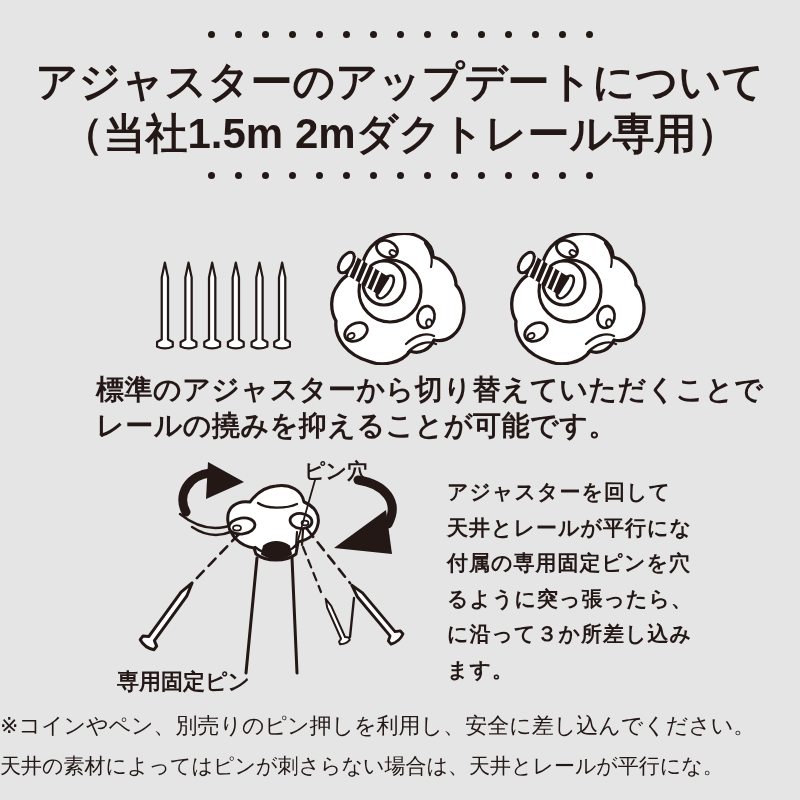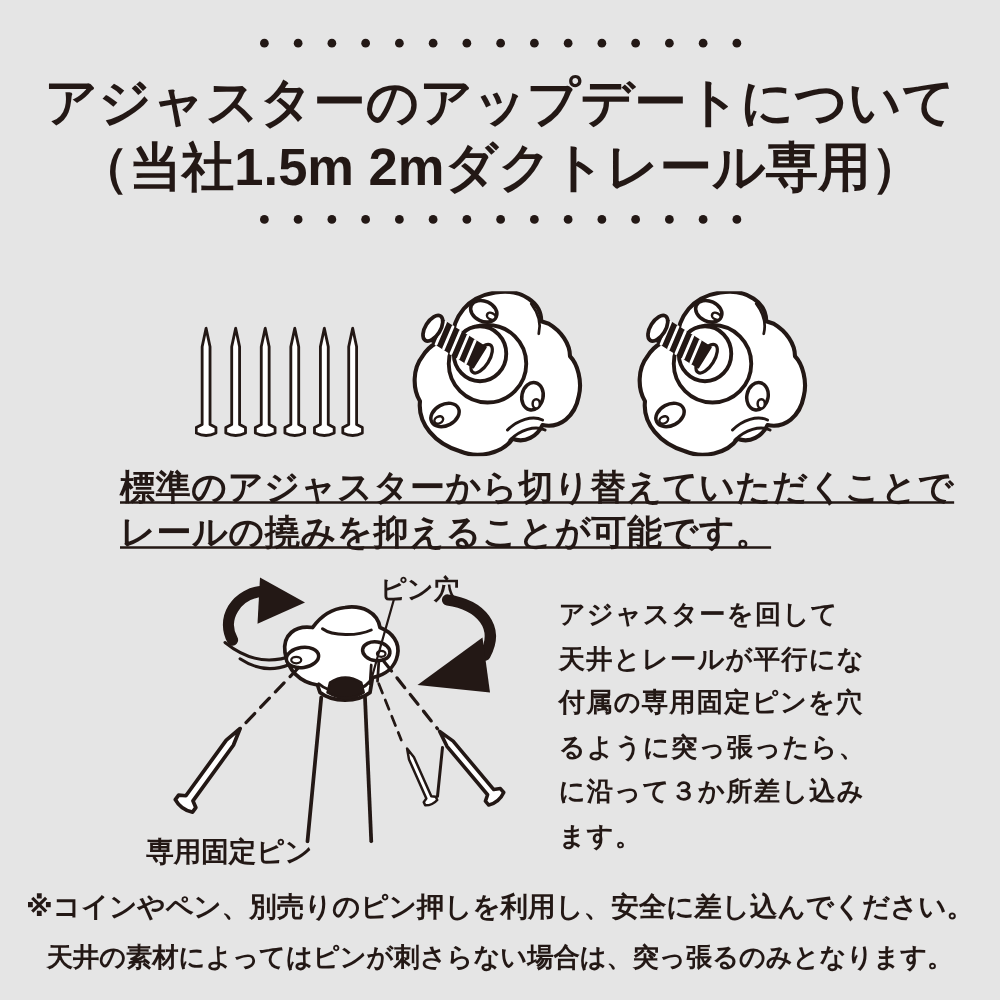--- a/index.html
+++ b/index.html
@@ -11,29 +11,29 @@
   .abs { position:absolute; }
   .dots { display:flex; gap:20px; justify-content:center; width:800px; left:0; }
   .dot { width:7px; height:7px; border-radius:50%; background:currentColor; display:block; }
   .title {
     left:0; width:800px; text-align:center;
     font-size:42px; line-height:52px; font-weight:900; letter-spacing:0px;
     white-space:nowrap;
   }
   .intro {
     left:96px; top:372px; font-size:28px; line-height:36px; font-weight:800;
-    letter-spacing:0.5px; white-space:nowrap;text-decoration:underline;
+    letter-spacing:0.5px; white-space:nowrap;
   }
   .steps {
     left:447px; top:474px; font-size:21px; line-height:35.5px; font-weight:700;
     letter-spacing:1px; white-space:nowrap;
   }
   .diagram-label { font-weight:700; white-space:nowrap; }
   .note {
-    left:0; width:800px; text-align:center; font-weight:700;
+    left:0; width:800px; text-align:left; font-weight:400;
     white-space:nowrap;
   }
   svg { display:block; }
   .ink-stroke { stroke:currentColor; fill:none; }
 </style>
 </head>
 <body>
 
 <div class="poster" style="color: rgb(35, 24, 21);">
 
@@ -204,15 +204,15 @@
   <div class="abs steps">
     <div>アジャスターを回して</div>
     <div>天井とレールが平行にな</div>
     <div>付属の専用固定ピンを穴</div>
     <div>るように突っ張ったら、</div>
     <div>に沿って３か所差し込み</div>
     <div>ます。</div>
   </div>
 
   <div class="abs note" style="top:711px;font-size:22px">※コインやペン、別売りのピン押しを利用し、安全に差し込んでください。</div>
-  <div class="abs note" style="top:752px;font-size:21px">天井の素材によってはピンが刺さらない場合は、突っ張るのみとなります。</div>
+  <div class="abs note" style="top:752px;font-size:21px">天井の素材によってはピンが刺さらない場合は、天井とレールが平行にな。</div>
 
 </div>
 
 </body></html>

